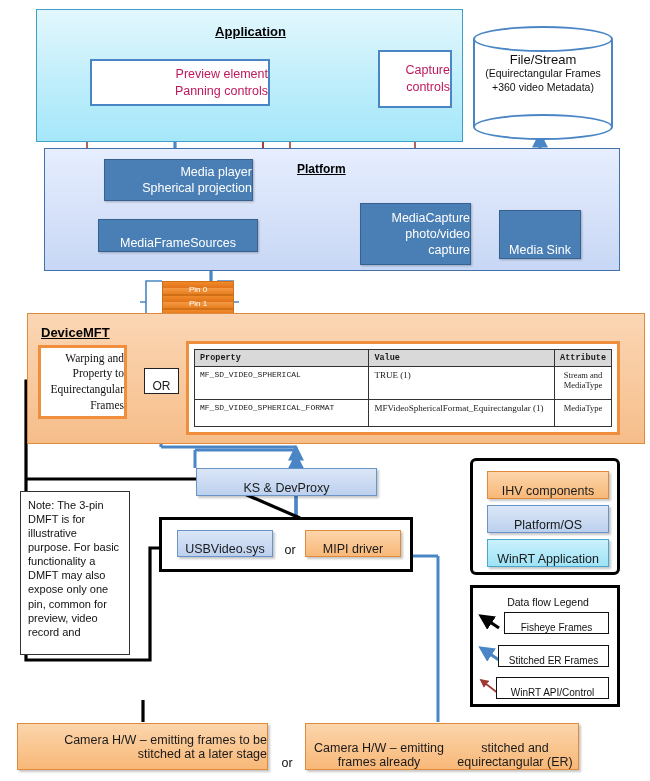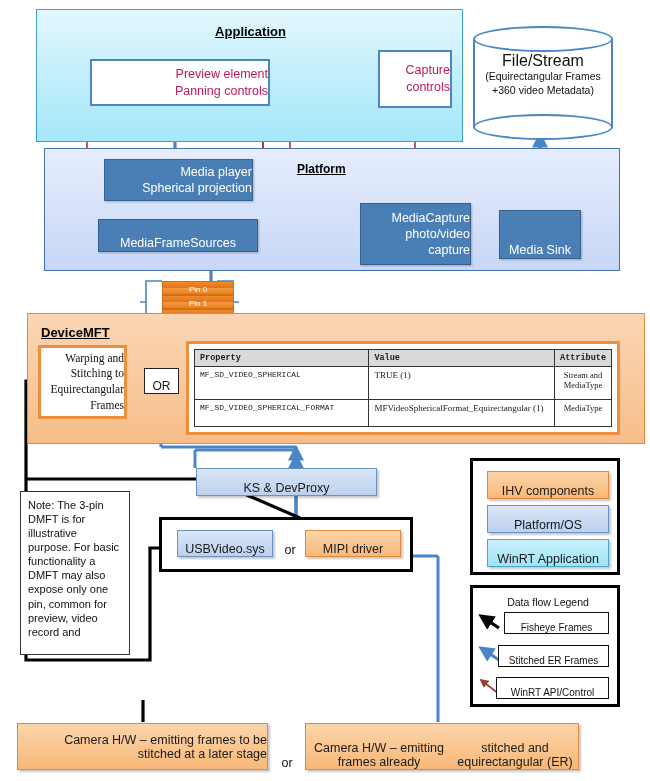--- a/index.html
+++ b/index.html
@@ -46,21 +46,21 @@
 
   
   .cyl-wrap{}
   .cyl-body{position:absolute;left:0;top:13px;width:100%;height:88px;background:#fff;
             border-left:2.5px solid #4a86c5;border-right:2.5px solid #4a86c5;box-sizing:border-box;}
   .cyl-top{position:absolute;left:0;top:0;width:100%;height:26px;background:#fff;
            border:2.5px solid #4a86c5;border-radius:50%;box-sizing:border-box;}
   .cyl-bot{position:absolute;left:0;top:88px;width:100%;height:26px;background:#fff;
            border:2.5px solid #4a86c5;border-radius:50%;box-sizing:border-box;}
   .cyl-text{position:absolute;left:0;top:26px;width:100%;text-align:center;}
-  .cyl-t1{font-size:16px;color:#111;}
+  .cyl-t1{font-size:13px;color:#111;}
   .cyl-t2{font-size:10.5px;color:#111;line-height:1.3;}
 
   
   .pin{background:linear-gradient(180deg,#f08a2a 0%,#e2741a 48%,#f49844 52%,#e8801f 100%);
        border:1px solid #d0containerfff;border:1px solid #cf7016;color:#fff;font-size:8px;}
 
   
   .tbl-outer{background:#ffffff;border:3px solid #ef8f3e;}
   table.props{border-collapse:collapse;width:100%;height:100%;}
   table.props th,table.props td{border:1px solid #333;padding:3px 5px;vertical-align:top;}
@@ -214,21 +214,21 @@
   </div>
 
   <div class="abs dmft-region" style="left:27px;top:313px;width:618px;height:131px;">
     <div class="abs" style="left:13px;top:9px;">
       <span class="dmft-title">DeviceMFT</span>
     </div>
   </div>
 
   <div class="abs warp-box ctr" style="left:38px;top:345px;width:89px;height:74px;flex-direction:column;">
     <span>Warping and</span>
-    <span>Stitching to</span>
+    <span>Property to</span>
     <span>Equirectangular</span>
     <span>Frames</span>
   </div>
 
   <div class="abs or-box ctr" style="left:144px;top:368px;width:35px;height:26px;">
     <span>OR</span>
   </div>
 
   <div class="abs tbl-outer" style="left:186px;top:341px;width:434px;height:94px;padding:5px;">
     <table class="props">
@@ -270,21 +270,21 @@
     </div>
     <div class="abs orange-box ctr" style="left:143px;top:10px;width:96px;height:27px;">
       <span>MIPI driver</span>
     </div>
   </div>
 
   <div class="abs note-box" style="left:20px;top:491px;width:110px;height:164px;">
     <span>Note: The 3-pin DMFT is for illustrative purpose. For basic functionality a DMFT may also expose only one pin, common for preview, video record and</span>
   </div>
 
-  <div class="abs black-box" style="left:470px;top:458px;width:150px;height:117px;">
+  <div class="abs black-box" style="left:470px;top:458px;width:150px;height:117px;border-radius:6px;">
     <div class="abs orange-box ctr" style="left:14px;top:10px;width:122px;height:28px;">
       <span>IHV components</span>
     </div>
     <div class="abs lt-blue-box ctr" style="left:14px;top:44px;width:122px;height:28px;">
       <span>Platform/OS</span>
     </div>
     <div class="abs cyan-box ctr" style="left:14px;top:78px;width:122px;height:28px;">
       <span>WinRT Application</span>
     </div>
   </div>

